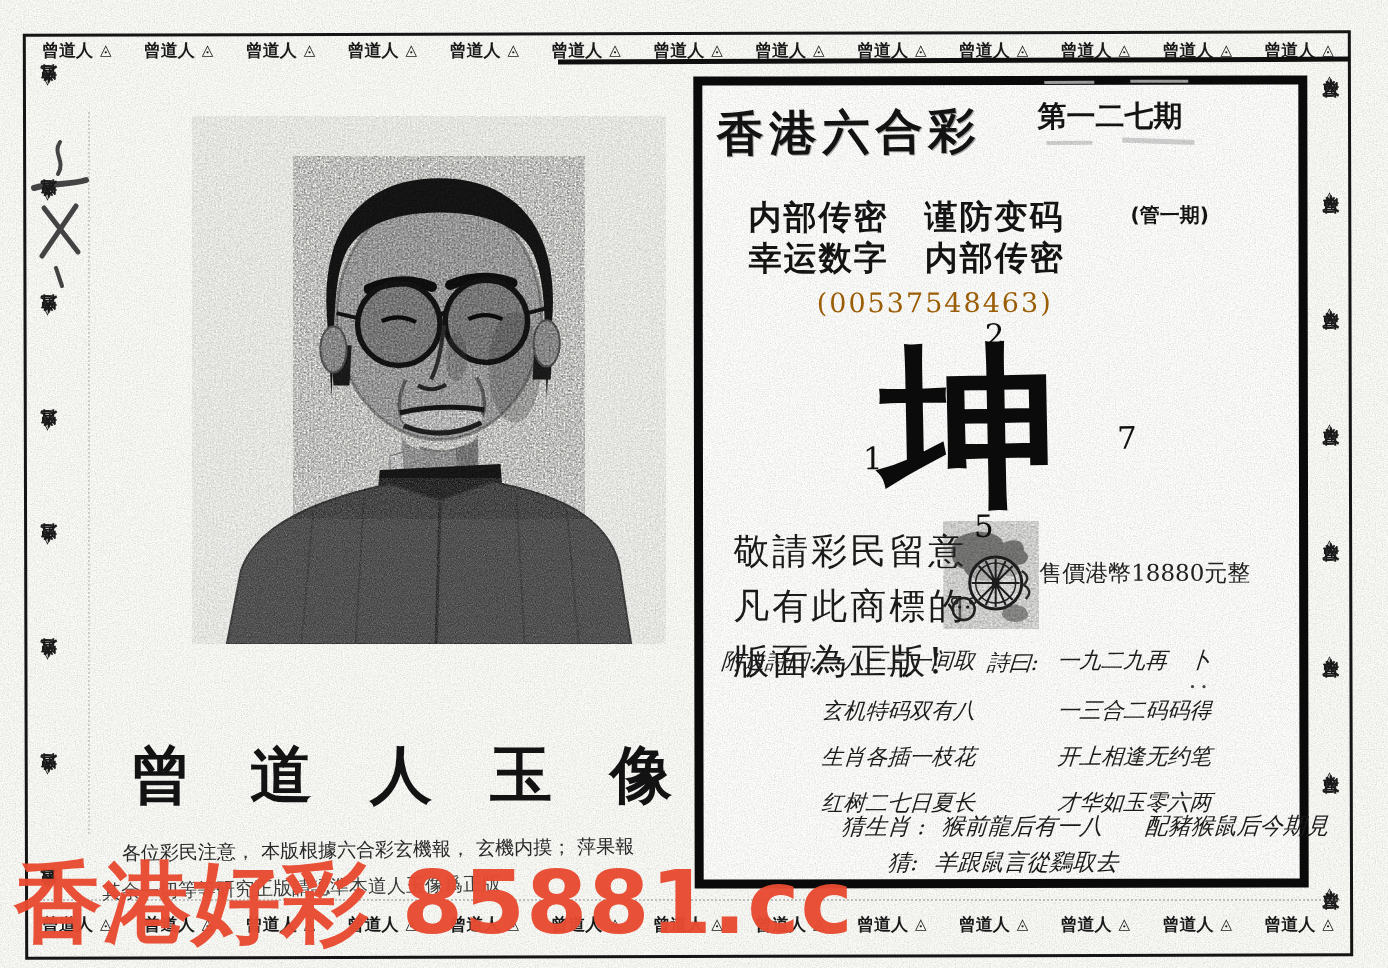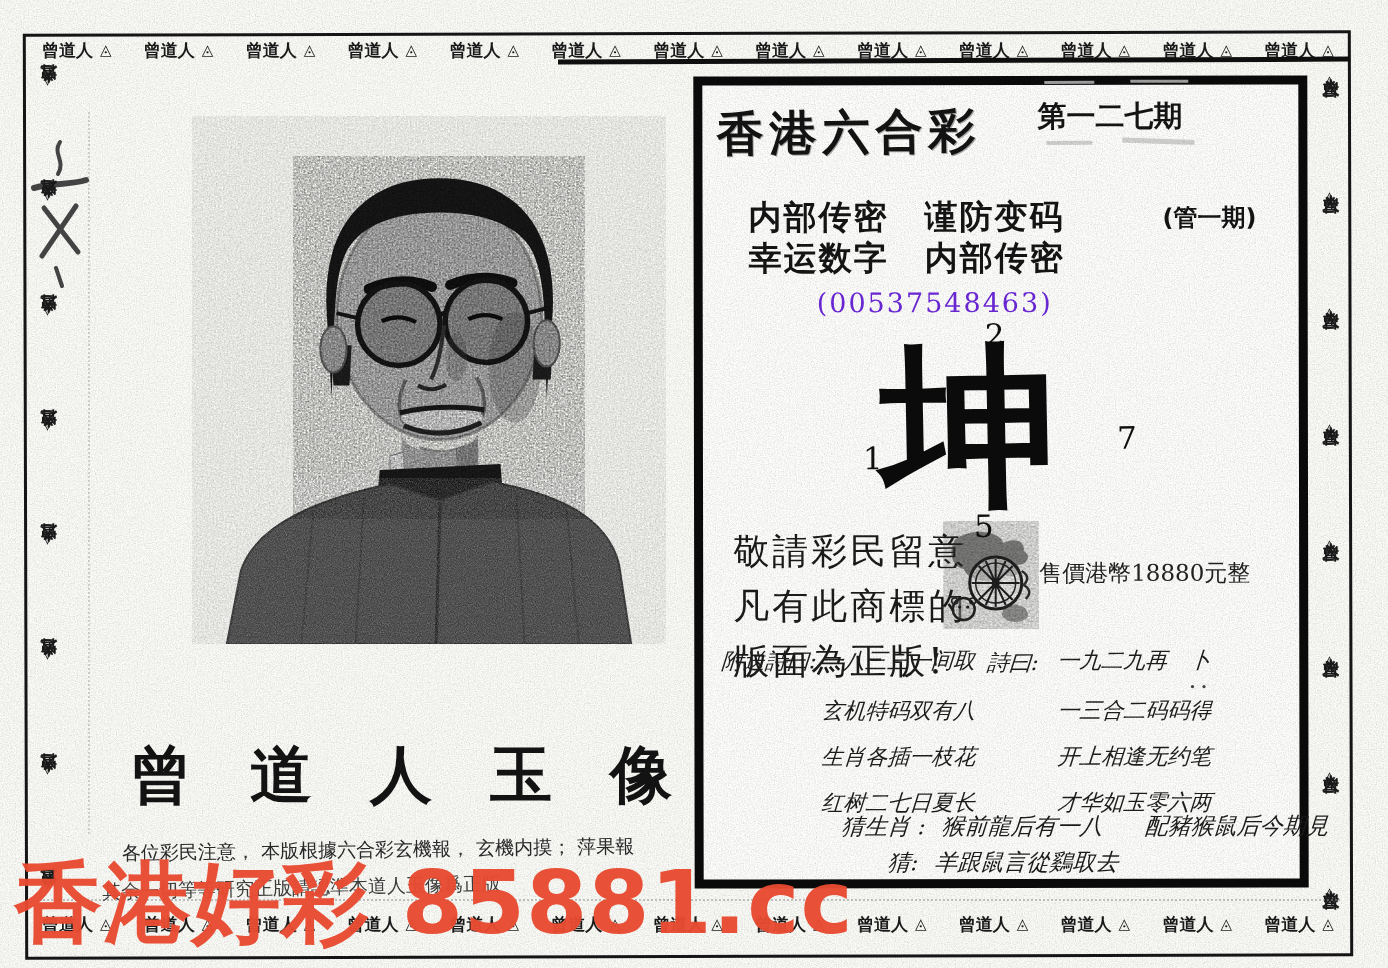--- a/index.html
+++ b/index.html
@@ -57,23 +57,23 @@
   .issue{left:335px;top:12px;font-size:29px;font-weight:bold;white-space:nowrap;}
   .smudge{background:#c7c7c7;opacity:.8;}
   .smudge-a{left:342px;top:-4px;width:50px;height:3px;}
   .smudge-b{left:428px;top:-5px;width:58px;height:3px;}
   .smudge-c{left:344px;top:56px;width:46px;height:4px;}
   .smudge-d{left:420px;top:54px;width:72px;height:5px;transform:rotate(2deg);}
   .secrecy{font-size:33px;font-weight:bold;white-space:nowrap;letter-spacing:2px;}
   .secrecy-1{left:46px;top:110px;text-align:right;}
   .secrecy-2{left:46px;top:151px;}
   .secrecy .gap{display:inline-block;width:36px;}
-  .scope-note{left:428px;top:117px;font-size:24px;font-weight:bold;white-space:nowrap;margin-left:32px;}
+  .scope-note{left:428px;top:117px;font-size:20px;font-weight:bold;white-space:nowrap;}
   .serial{left:114px;top:202px;font-size:27px;letter-spacing:2px;
-    font-family:"DejaVu Serif","Liberation Serif",serif;color:#6d28d9;}
+    font-family:"DejaVu Serif","Liberation Serif",serif;color:#a16207;}
   .lucky-num{font-size:31px;font-family:"DejaVu Serif","Liberation Serif",serif;color:#111;}
   .num-top{left:282px;top:232px;}
   .num-left{left:160px;top:355px;}
   .num-right{left:414px;top:335px;}
   .num-bottom{left:271px;top:423px;z-index:3;}
   .big-char{
     left:178px;top:250px;font-size:176px;line-height:1.05;font-weight:900;
     color:#0c0c0c;transform:rotate(-1deg);
     font-family:"DejaVu Sans","Liberation Sans",sans-serif;
   }

